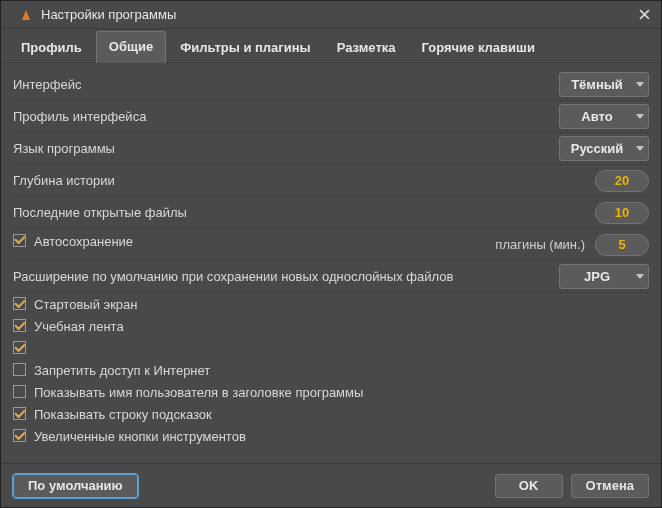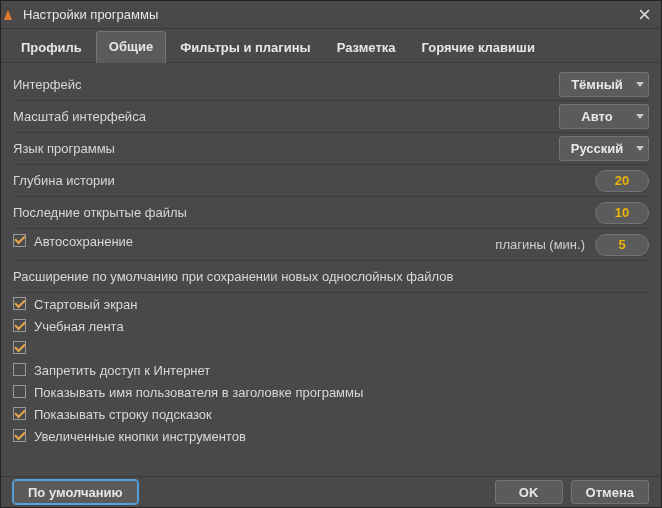--- a/index.html
+++ b/index.html
@@ -18,21 +18,21 @@
   background: #494949;
   border: 1px solid #232323;
   display: flex;
   flex-direction: column;
 }
 .titlebar {
   height: 28px;
   background: #494949;
   display: flex;
   align-items: center;
-  padding: 0 6px 0 0;
+  padding: 0 6px 0 18px;
   border-bottom: 1px solid #3a3a3a;
 }
 .titlebar .app-icon {
   width: 14px; height: 14px;
   margin-right: 8px;
   display: inline-block;
 }
 .titlebar .title {
   flex: 1;
   color: #e6e6e6;
@@ -139,21 +139,21 @@
   content: "";
   width: 8px; height: 4px;
   border-left: 2px solid #e6a84b;
   border-bottom: 2px solid #e6a84b;
   transform: rotate(-45deg) translate(1px,-1px);
 }
 .check-section {
   padding-top: 4px;
 }
 .footer {
-  height: 31px;
+  height: 44px;
   display: flex;
   align-items: center;
   padding: 0 12px;
   border-top: 1px solid #3a3a3a;
   gap: 8px;
 }
 .footer .spacer { flex: 1; }
 .btn {
   height: 24px;
   min-width: 68px;
@@ -211,21 +211,21 @@
 
     <div class="row">
       <span class="label">Интерфейс</span>
       <div class="dropdown">
         <span class="dd-text">Тёмный</span>
         <span class="caret"></span>
       </div>
     </div>
 
     <div class="row">
-      <span class="label">Масштаб интерфейса</span>
+      <span class="label">Профиль интерфейса</span>
       <div class="dropdown">
         <span class="dd-text">Авто</span>
         <span class="caret"></span>
       </div>
     </div>
 
     <div class="row">
       <span class="label">Язык программы</span>
       <div class="dropdown">
         <span class="dd-text">Русский</span>
@@ -253,20 +253,24 @@
         <span>Автосохранение</span>
       </div>
       <span class="interval-lbl">плагины (мин.)</span>
       <div class="numbox">
         <span>5</span>
       </div>
     </div>
 
     <div class="row">
       <span class="label">Расширение по умолчанию при сохранении новых однослойных файлов</span>
+      <div class="dropdown">
+        <span class="dd-text">JPG</span>
+        <span class="caret"></span>
+      </div>
     </div>
 
     <div class="check-section">
       <div class="checkrow">
         <span class="checkbox checked"></span>
         <span>Стартовый экран</span>
       </div>
       <div class="checkrow">
         <span class="checkbox checked"></span>
         <span>Учебная лента</span>

